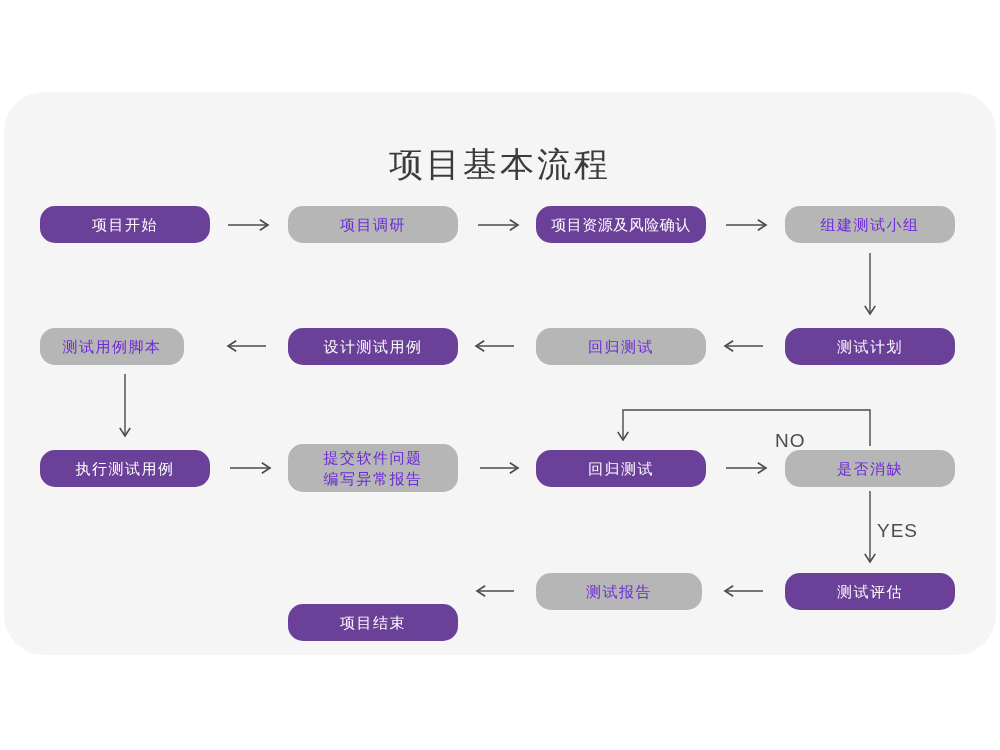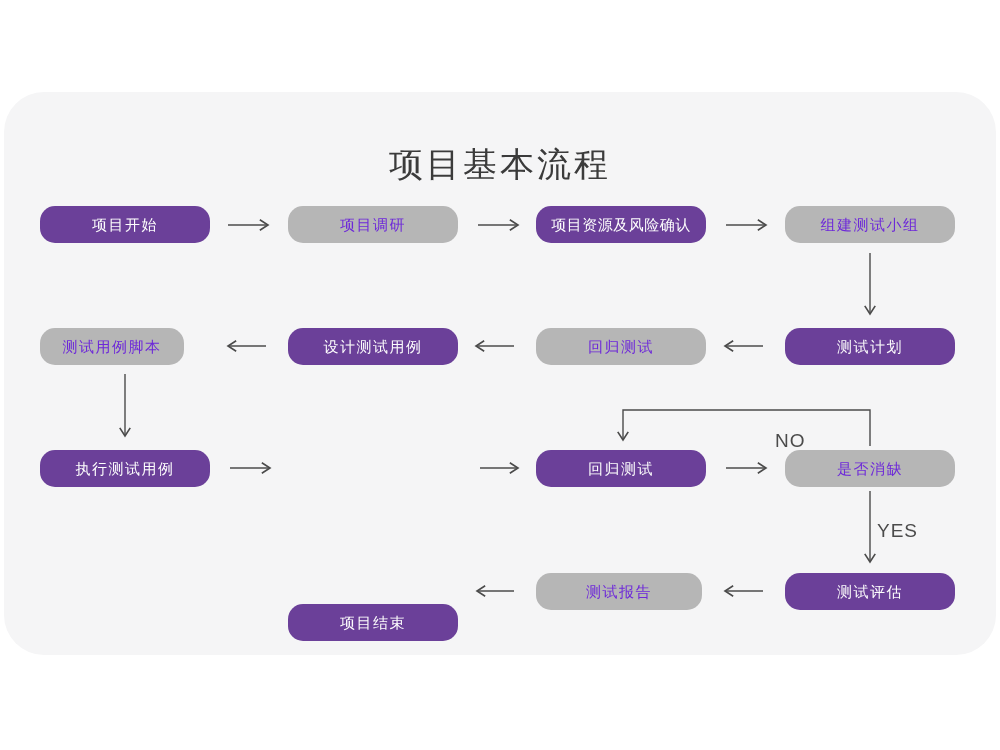--- a/index.html
+++ b/index.html
@@ -68,20 +68,24 @@
   <div class="node gray" style="left:288px;top:206px;width:170px;height:37px;">项目调研</div>
   <div class="node purple" style="left:536px;top:206px;width:170px;height:37px;letter-spacing:0.5px;">项目资源及风险确认</div>
   <div class="node gray" style="left:785px;top:206px;width:170px;height:37px;">组建测试小组</div>
 
   <div class="node gray" style="left:40px;top:328px;width:144px;height:37px;">测试用例脚本</div>
   <div class="node purple" style="left:288px;top:328px;width:170px;height:37px;">设计测试用例</div>
   <div class="node gray" style="left:536px;top:328px;width:170px;height:37px;">回归测试</div>
   <div class="node purple" style="left:785px;top:328px;width:170px;height:37px;">测试计划</div>
 
   <div class="node purple" style="left:40px;top:450px;width:170px;height:37px;">执行测试用例</div>
+  <div class="node gray" style="left:288px;top:444px;width:170px;height:48px;">
+    <span>提交软件问题</span>
+    <span>编写异常报告</span>
+  </div>
   <div class="node purple" style="left:536px;top:450px;width:170px;height:37px;">回归测试</div>
   <div class="node gray" style="left:785px;top:450px;width:170px;height:37px;">是否消缺</div>
 
   <div class="node purple" style="left:288px;top:604px;width:170px;height:37px;">项目结束</div>
   <div class="node gray" style="left:536px;top:573px;width:166px;height:37px;">测试报告</div>
   <div class="node purple" style="left:785px;top:573px;width:170px;height:37px;">测试评估</div>
 
   <span class="edge-label" style="left:732px;top:430px;margin-left:43px;">NO</span>
   <span class="edge-label" style="left:877px;top:520px;">YES</span>
 

